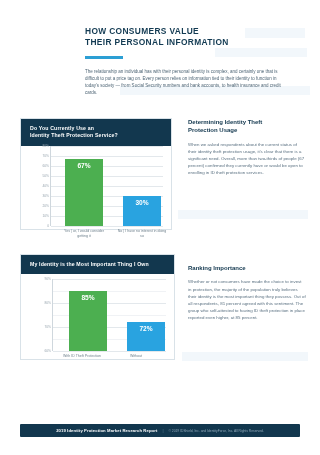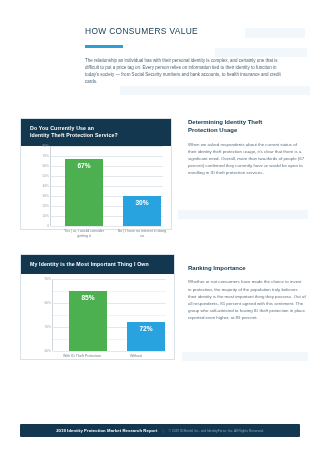--- a/index.html
+++ b/index.html
@@ -11,21 +11,21 @@
   }
   #page { position: relative; width: 320px; height: 455px; background: #ffffff; }
 
   
   .bg-band { position: absolute; background: #f2f7fb; }
 
   
   .header { position: absolute; left: 85px; top: 26px; width: 200px; }
   .header h1 {
     font-size: 8.4px; line-height: 11px; letter-spacing: .35px;
-    color: #123a52; font-weight: normal; text-transform: uppercase;
+    color: #123a52; font-weight: bold; text-transform: uppercase;
   }
   .rule { width: 38px; height: 2.6px; background: #2c9fd4; margin-top: 8px; }
   .intro {
     margin-top: 9px; font-size: 4.5px; line-height: 7.3px;
     color: #4e6575;
   }
 
   
   .card {
     position: absolute; background: #ffffff;
@@ -84,20 +84,21 @@
 
   <div class="bg-band" style="left:245px;top:28px;width:60px;height:10px;"></div>
   <div class="bg-band" style="left:215px;top:48px;width:92px;height:9px;"></div>
   <div class="bg-band" style="left:120px;top:86px;width:190px;height:9px;"></div>
   <div class="bg-band" style="left:178px;top:210px;width:130px;height:9px;"></div>
   <div class="bg-band" style="left:182px;top:352px;width:126px;height:9px;"></div>
 
   <div class="header">
     <h1>
       <span>HOW CONSUMERS VALUE</span><br>
+      <span>THEIR PERSONAL INFORMATION</span>
     </h1>
     <div class="rule"></div>
     <p class="intro">The relationship an individual has with their personal identity is complex, and certainly one that is difficult to put a price tag on. Every person relies on information tied to their identity to function in today's society — from Social Security numbers and bank accounts, to health insurance and credit cards.</p>
   </div>
 
   <div class="card" style="left:20px;top:118px;width:152px;height:112px;">
     <div class="card-head">
       <span>Do You Currently Use an</span><br>
       <span>Identity Theft Protection Service?</span>
     </div>

